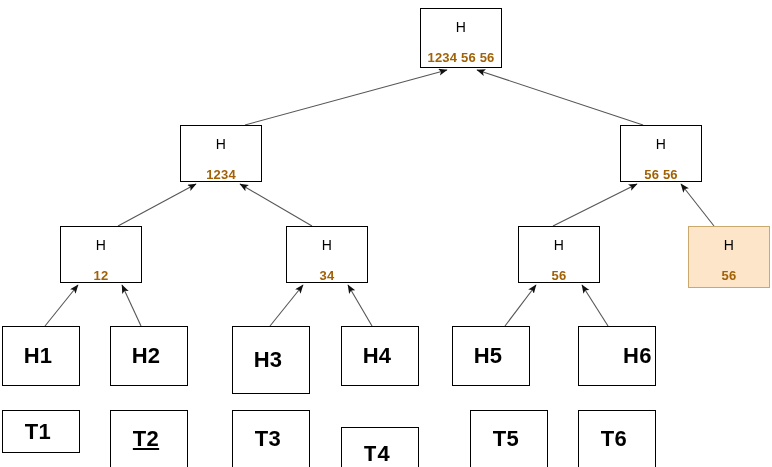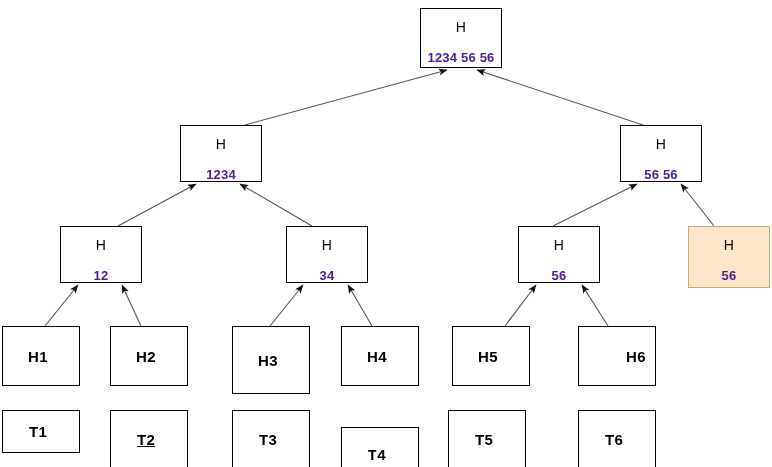--- a/index.html
+++ b/index.html
@@ -39,39 +39,39 @@
   .node .hash-label {
     font-size: 14px;
     font-weight: 400;
     color: #000000;
     line-height: 1;
     letter-spacing: 0.2px;
   }
   .node .hash-value {
     font-size: 13px;
     font-weight: 700;
-    color: #4c1d95;
+    color: #a16207;
     line-height: 1;
     letter-spacing: 0.2px;
   }
   .node.internal .hash-label {
     margin-top: 11px;
   }
   .node.internal .hash-value {
     margin-top: 17px;
   }
   .node.highlight {
     background: #fce5c8;
     border: 1.6px solid #c9a96e;
   }
   .node.leaf {
     justify-content: center;
   }
   .node.leaf .leaf-label {
-    font-size: 15px;
+    font-size: 22px;
     font-weight: 700;
     color: #000000;
     line-height: 1;
     letter-spacing: 0.3px;
     width: 100%;
     text-align: center;
     padding-right: 6px;
     box-sizing: border-box;
   }
 </style>
@@ -154,21 +154,21 @@
       </div>
       <div class="node leaf" style="left: 110px; top: 410px; width: 78px; height: 58px; text-decoration: underline;">
         <span class="leaf-label">T2</span>
       </div>
       <div class="node leaf" style="left: 232px; top: 410px; width: 78px; height: 58px;">
         <span class="leaf-label">T3</span>
       </div>
       <div class="node leaf" style="left: 341px; top: 427px; width: 78px; height: 58px; font-family: Liberation Mono, monospace;">
         <span class="leaf-label">T4</span>
       </div>
-      <div class="node leaf" style="left: 448px; top: 410px; width: 78px; height: 58px;">
+      <div class="node leaf" style="left: 470px; top: 410px; width: 78px; height: 58px;">
         <span class="leaf-label">T5</span>
       </div>
       <div class="node leaf" style="left: 578px; top: 410px; width: 78px; height: 58px;">
         <span class="leaf-label">T6</span>
       </div>
     </div>
 
 </div>
 
 </body></html>

